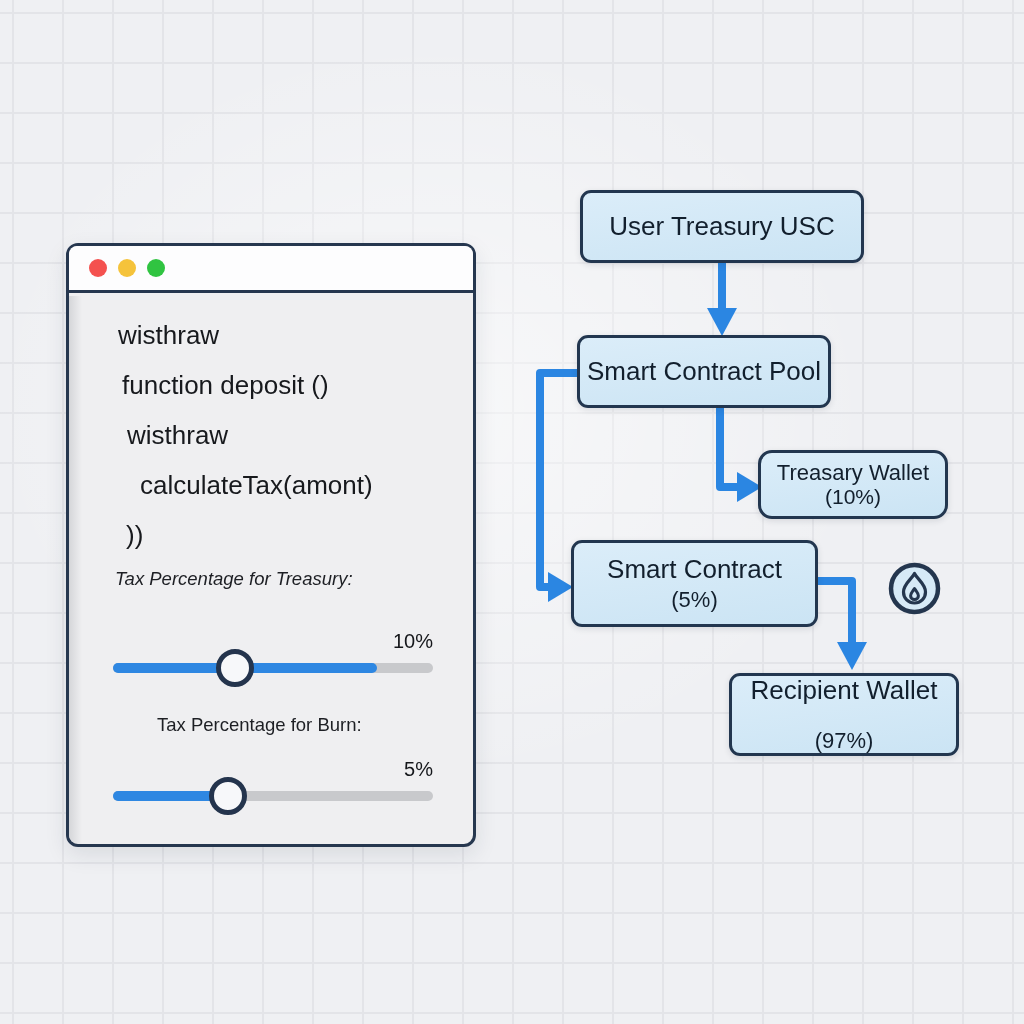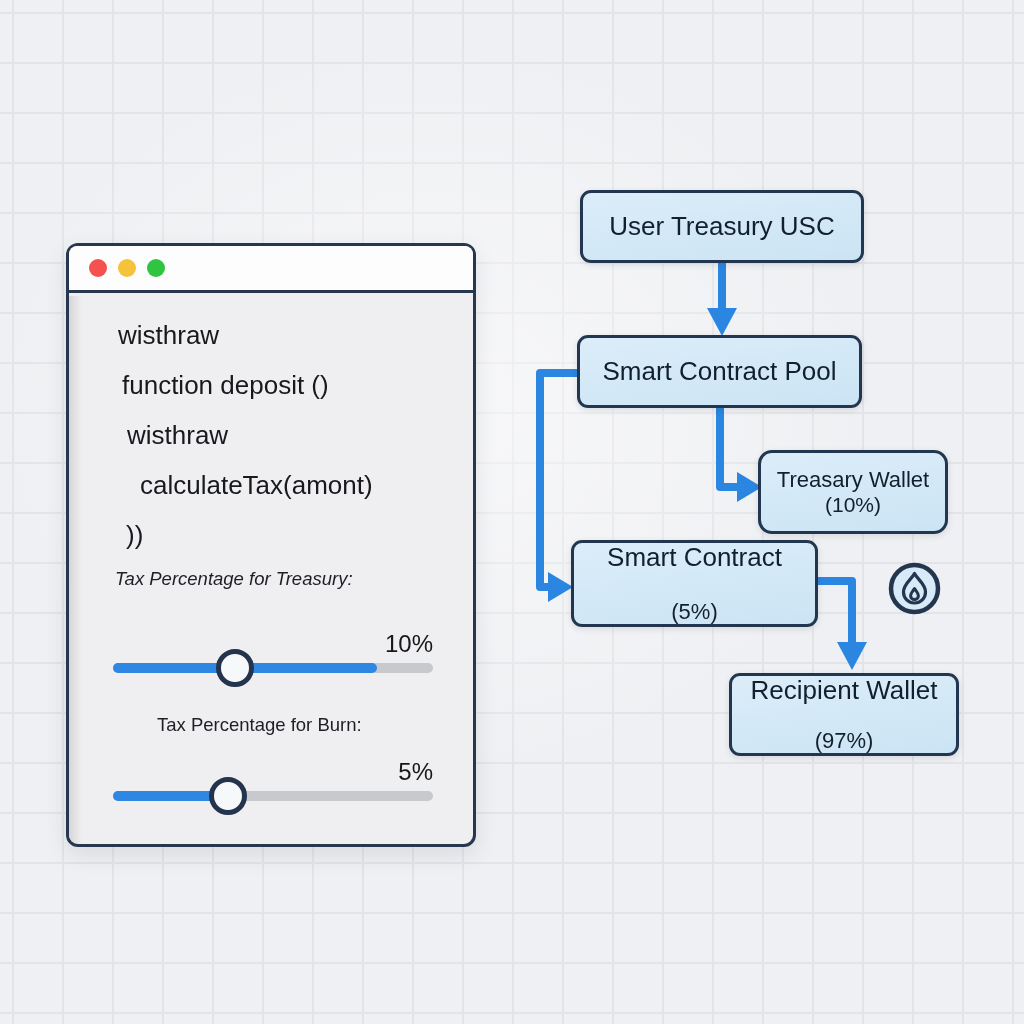--- a/index.html
+++ b/index.html
@@ -20,25 +20,25 @@
     position:absolute; z-index:2; box-sizing:border-box;
     background:linear-gradient(172deg, #dbedf9 0%, #cbe4f4 100%);
     border:3px solid #22364f; border-radius:11px;
     display:flex; flex-direction:column; align-items:center; justify-content:center;
     color:#121f2d; text-align:center; line-height:1.15;
     box-shadow:0 2px 6px rgba(30,40,60,.12);
   }
   .flow-node .title{font-size:26px;}
   .flow-node .subtitle{font-size:22px; margin-top:2px;}
   .node-deposit  {left:580px; top:190px; width:284px; height:73px;}
-  .node-pool     {left:577px; top:335px; width:285px; height:73px;}
-  .node-treasury {left:758px; top:450px; width:190px; height:84px; border-radius:14px;}
+  .node-pool     {left:577px; top:335px; width:254px; height:73px;}
+  .node-treasury {left:758px; top:450px; width:190px; height:69px; border-radius:14px;}
   .node-treasury .title{font-size:22px;}
   .node-treasury .subtitle{font-size:21px; margin-top:0;}
-  .node-contract {left:571px; top:540px; width:247px; height:87px;justify-content:space-between;}
+  .node-contract {left:571px; top:540px; width:247px; height:87px;}
   .node-recipient{left:729px; top:673px; width:230px; height:83px;gap:20px;}
   .burn-badge{position:absolute; left:886px; top:560px; width:57px; height:57px; z-index:2;}
   
   .window{
     position:absolute; left:66px; top:243px; width:410px; height:604px; z-index:3;
     box-sizing:border-box; border:3px solid #26374f; border-radius:12px;
     background:#efeff1; box-shadow:0 8px 22px rgba(30,40,60,.10);
   }
   .titlebar{
     position:absolute; left:0; right:0; top:0; height:47px;
@@ -50,21 +50,21 @@
   .left-strip{
     position:absolute; left:0; top:50px; bottom:0; width:13px;
     background:linear-gradient(to right, #d5d6d9, rgba(233,233,236,0));
     border-bottom-left-radius:9px;
   }
   .code{position:absolute; left:49px; top:64px; font-size:26px; color:#17191d;}
   .code-line{height:50px; line-height:50px; white-space:pre;}
   .ml0{margin-left:0;} .ml1{margin-left:4px;} .ml2{margin-left:9px;} .ml3{margin-left:22px;} .ml4{margin-left:8px;}
   .slider-label{position:absolute; left:46px; font-size:18.5px; color:#1d1f24;}
   .lbl-treasury{top:322px;font-style:italic;} .lbl-burn{top:468px;margin-left:42px;}
-  .value-label{position:absolute; left:0; width:364px; text-align:right; font-size:24px; color:#15171b;}
+  .value-label{position:absolute; left:0; width:364px; text-align:right; font-size:20px; color:#15171b;}
   .val-treasury{top:384px;} .val-burn{top:512px;}
   .slider{position:absolute; left:44px; width:320px; height:38px;}
   .sld-treasury{top:403px;} .sld-burn{top:531px;}
   .track{position:absolute; left:0; right:0; top:14px; height:10px; border-radius:5px; background:#c8c9cc;}
   .fill{position:absolute; left:0; top:14px; height:10px; border-radius:5px; background:#2e87e2;}
   .fill-treasury{width:264px;} .fill-burn{width:118px;}
   .knob{
     position:absolute; top:0; width:28px; height:28px; border-radius:50%;
     background:#f7f8fa; border:5px solid #24344d; box-sizing:content-box;
   }

